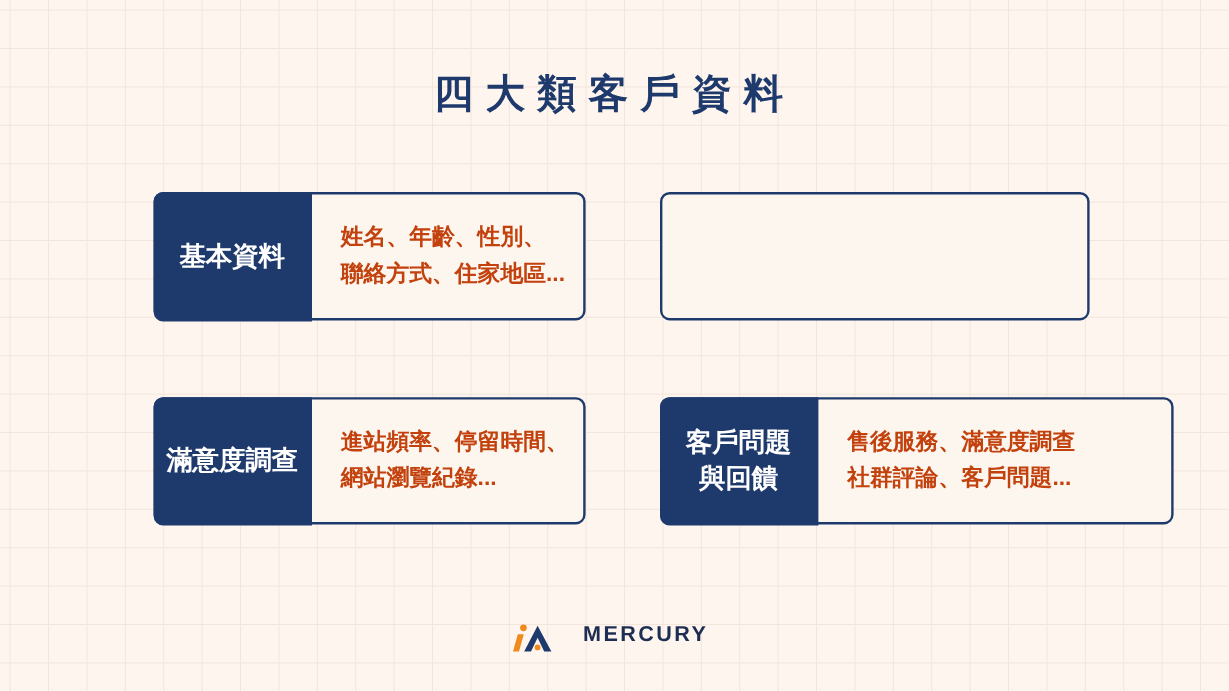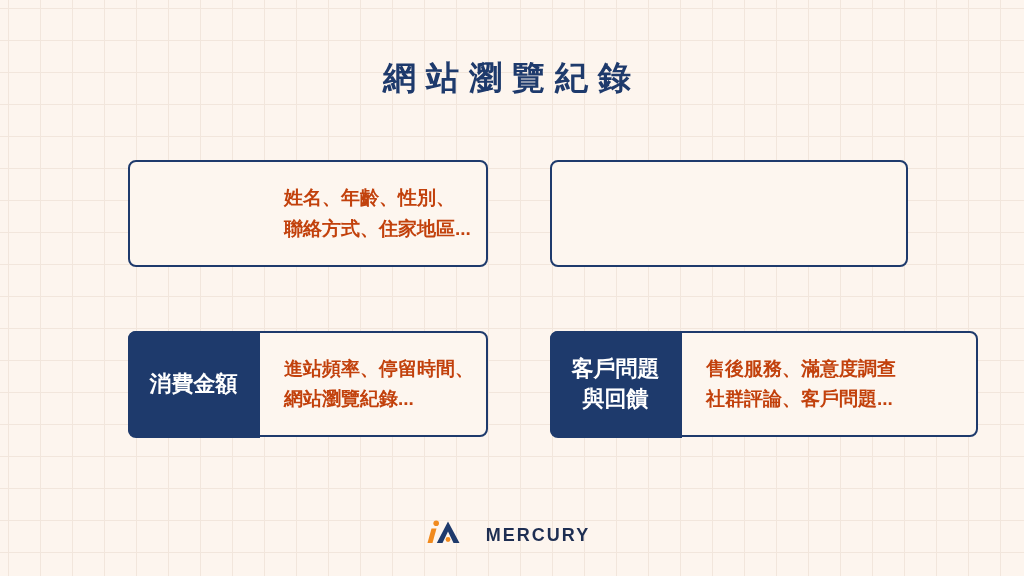--- a/index.html
+++ b/index.html
@@ -60,49 +60,50 @@
     font-size:19px;
     font-weight:bold;
     color:#c2410c;
     line-height:1.6;
     white-space:pre-line;
   }
   .logo{
     position:absolute;
     left:0;right:10px;top:518px;
     display:flex;
-    align-items:flex-end;
+    align-items:flex-start;
     justify-content:center;
     gap:24px;
   }
   .logo-icon{display:block;}
   .logo-text{
     font-size:18px;
     font-weight:bold;
     letter-spacing:2px;
     color:#1E2E52;
   }
 </style>
 </head>
 <body>
 
 <div class="canvas">
 
-  <div class="title">網站瀏覽紀錄</div>
+  <div class="title">四大類客戶資料</div>
 
   <div class="card card-1">
+    <div class="card-label">基本資料</div>
     <div class="card-desc">姓名、年齡、性別、
 聯絡方式、住家地區...</div>
   </div>
 
   <div class="card card-2">
   </div>
 
   <div class="card card-3">
-    <div class="card-label">消費金額</div>
+    <div class="card-label">滿意度調查</div>
     <div class="card-desc">進站頻率、停留時間、
 網站瀏覽紀錄...</div>
   </div>
 
   <div class="card card-4">
     <div class="card-label">客戶問題
 與回饋</div>
     <div class="card-desc">售後服務、滿意度調查
 社群評論、客戶問題...</div>
   </div>

